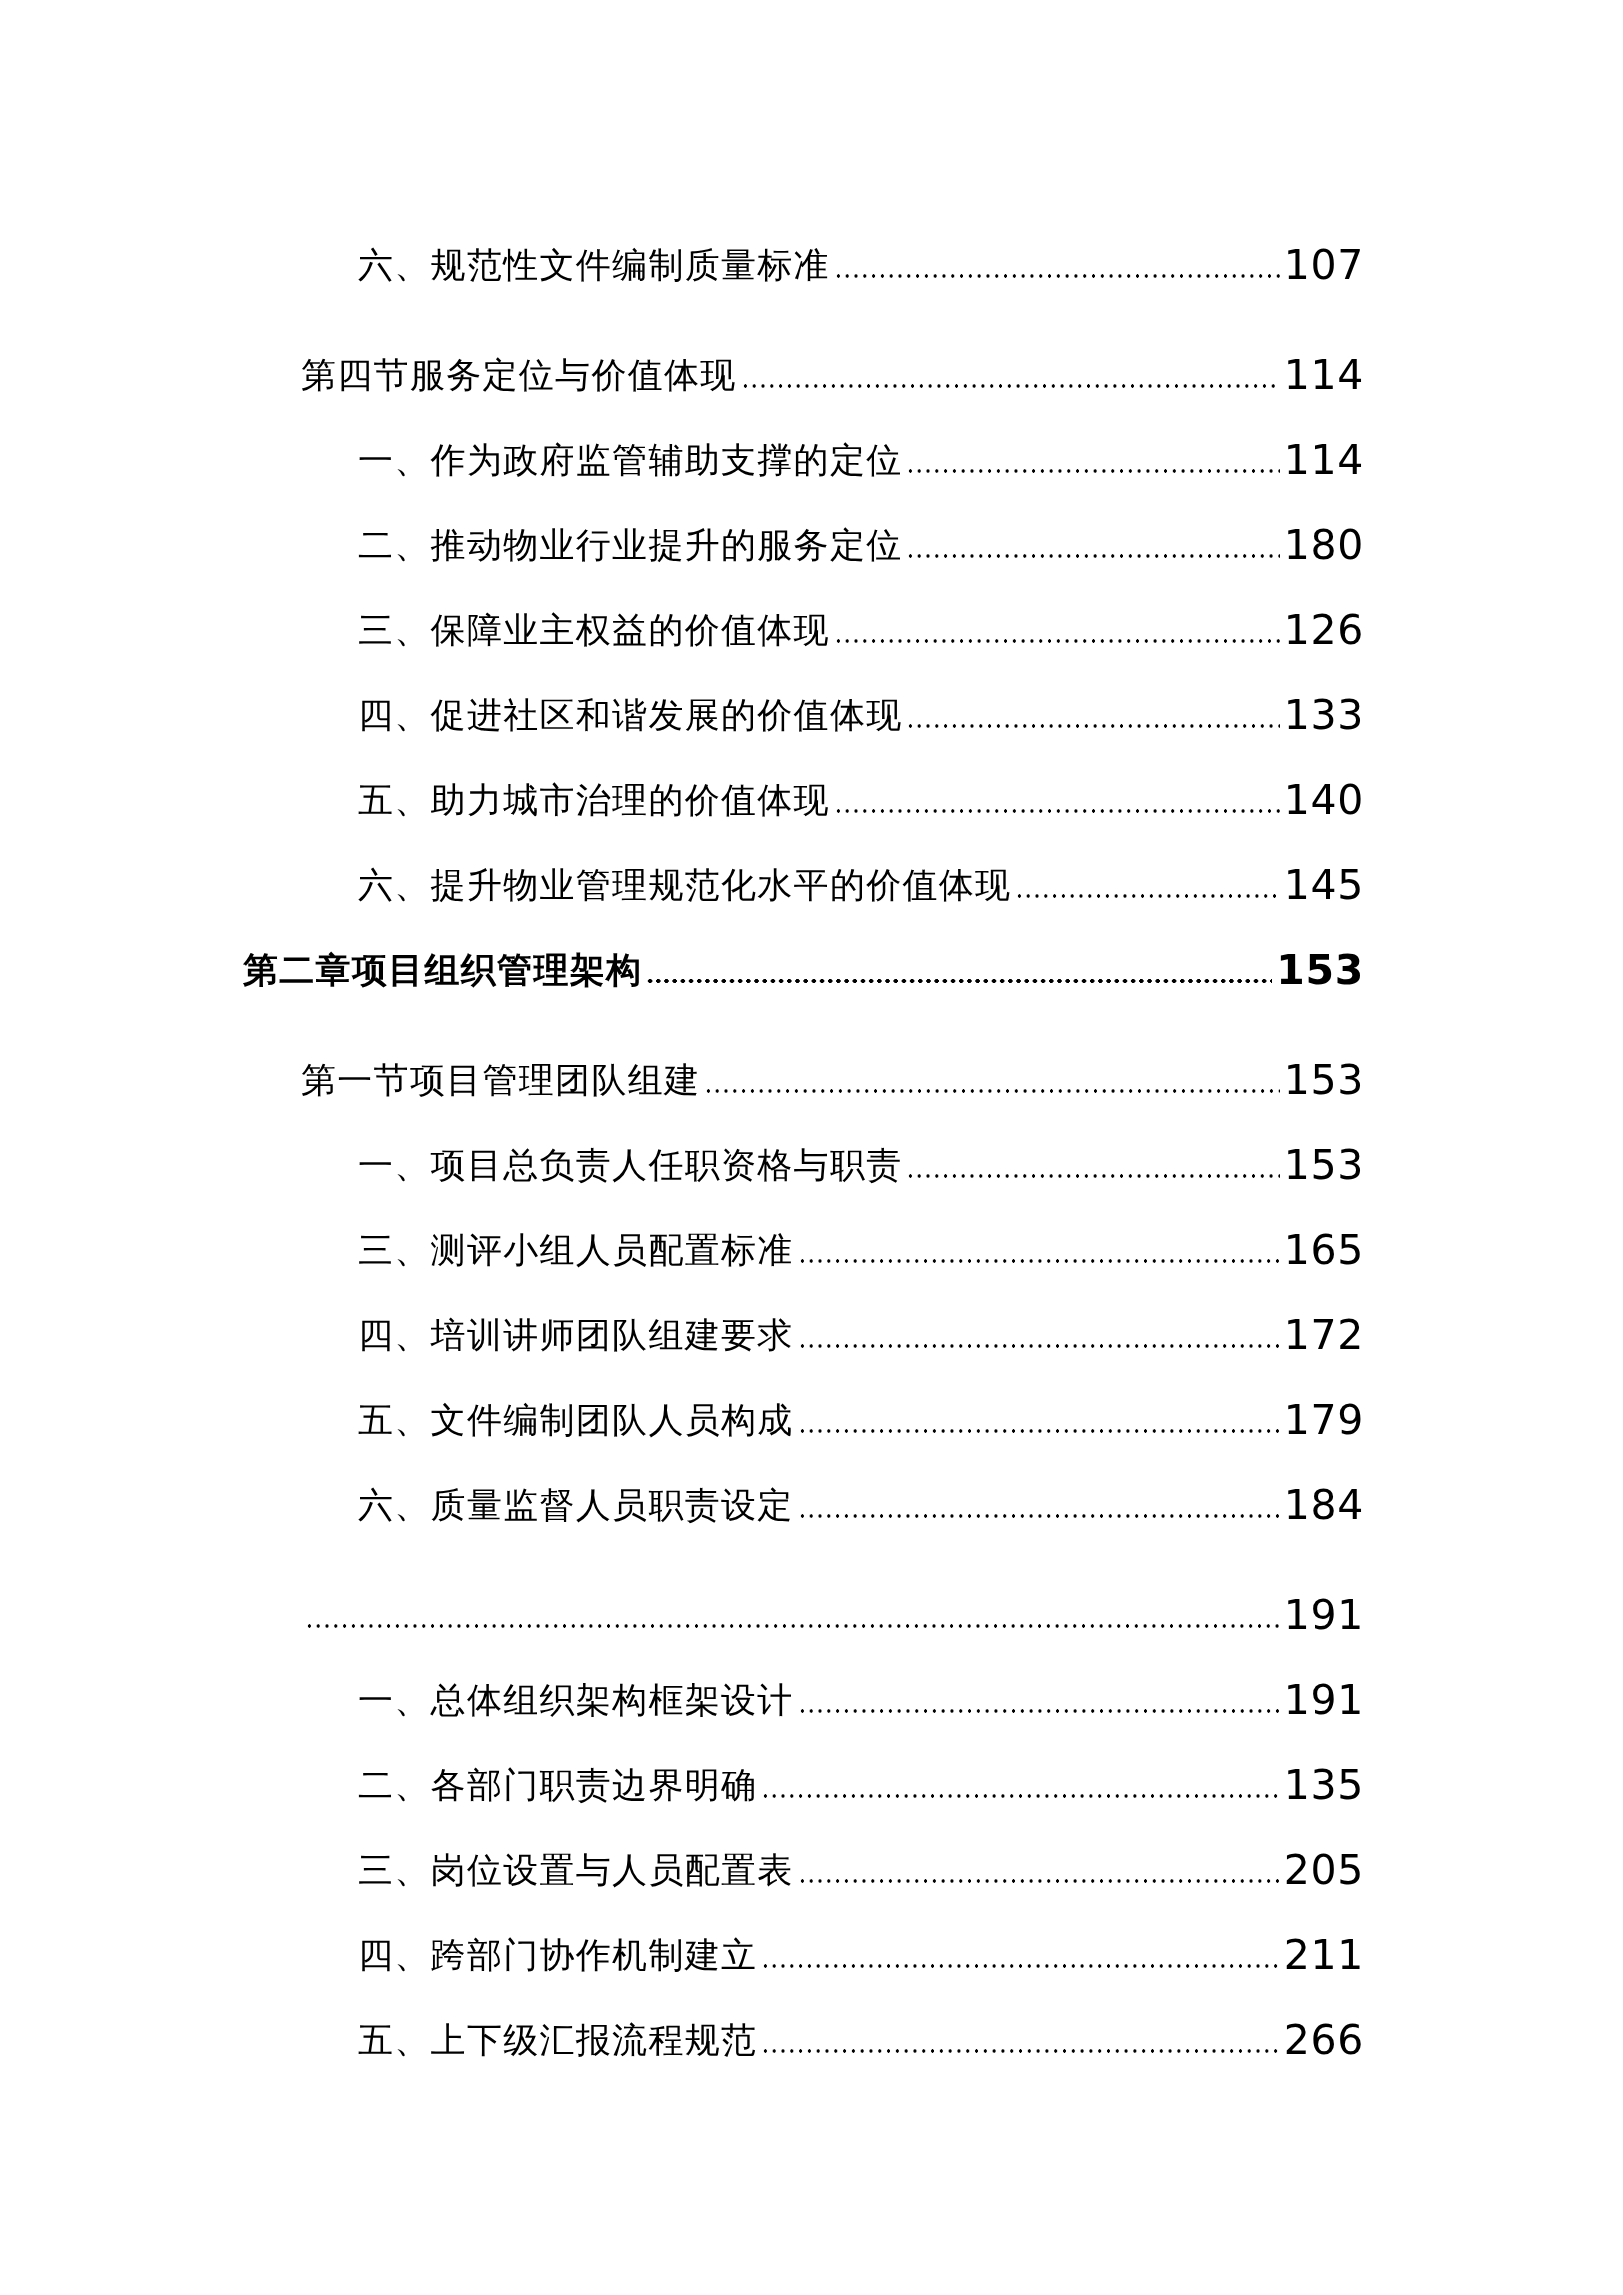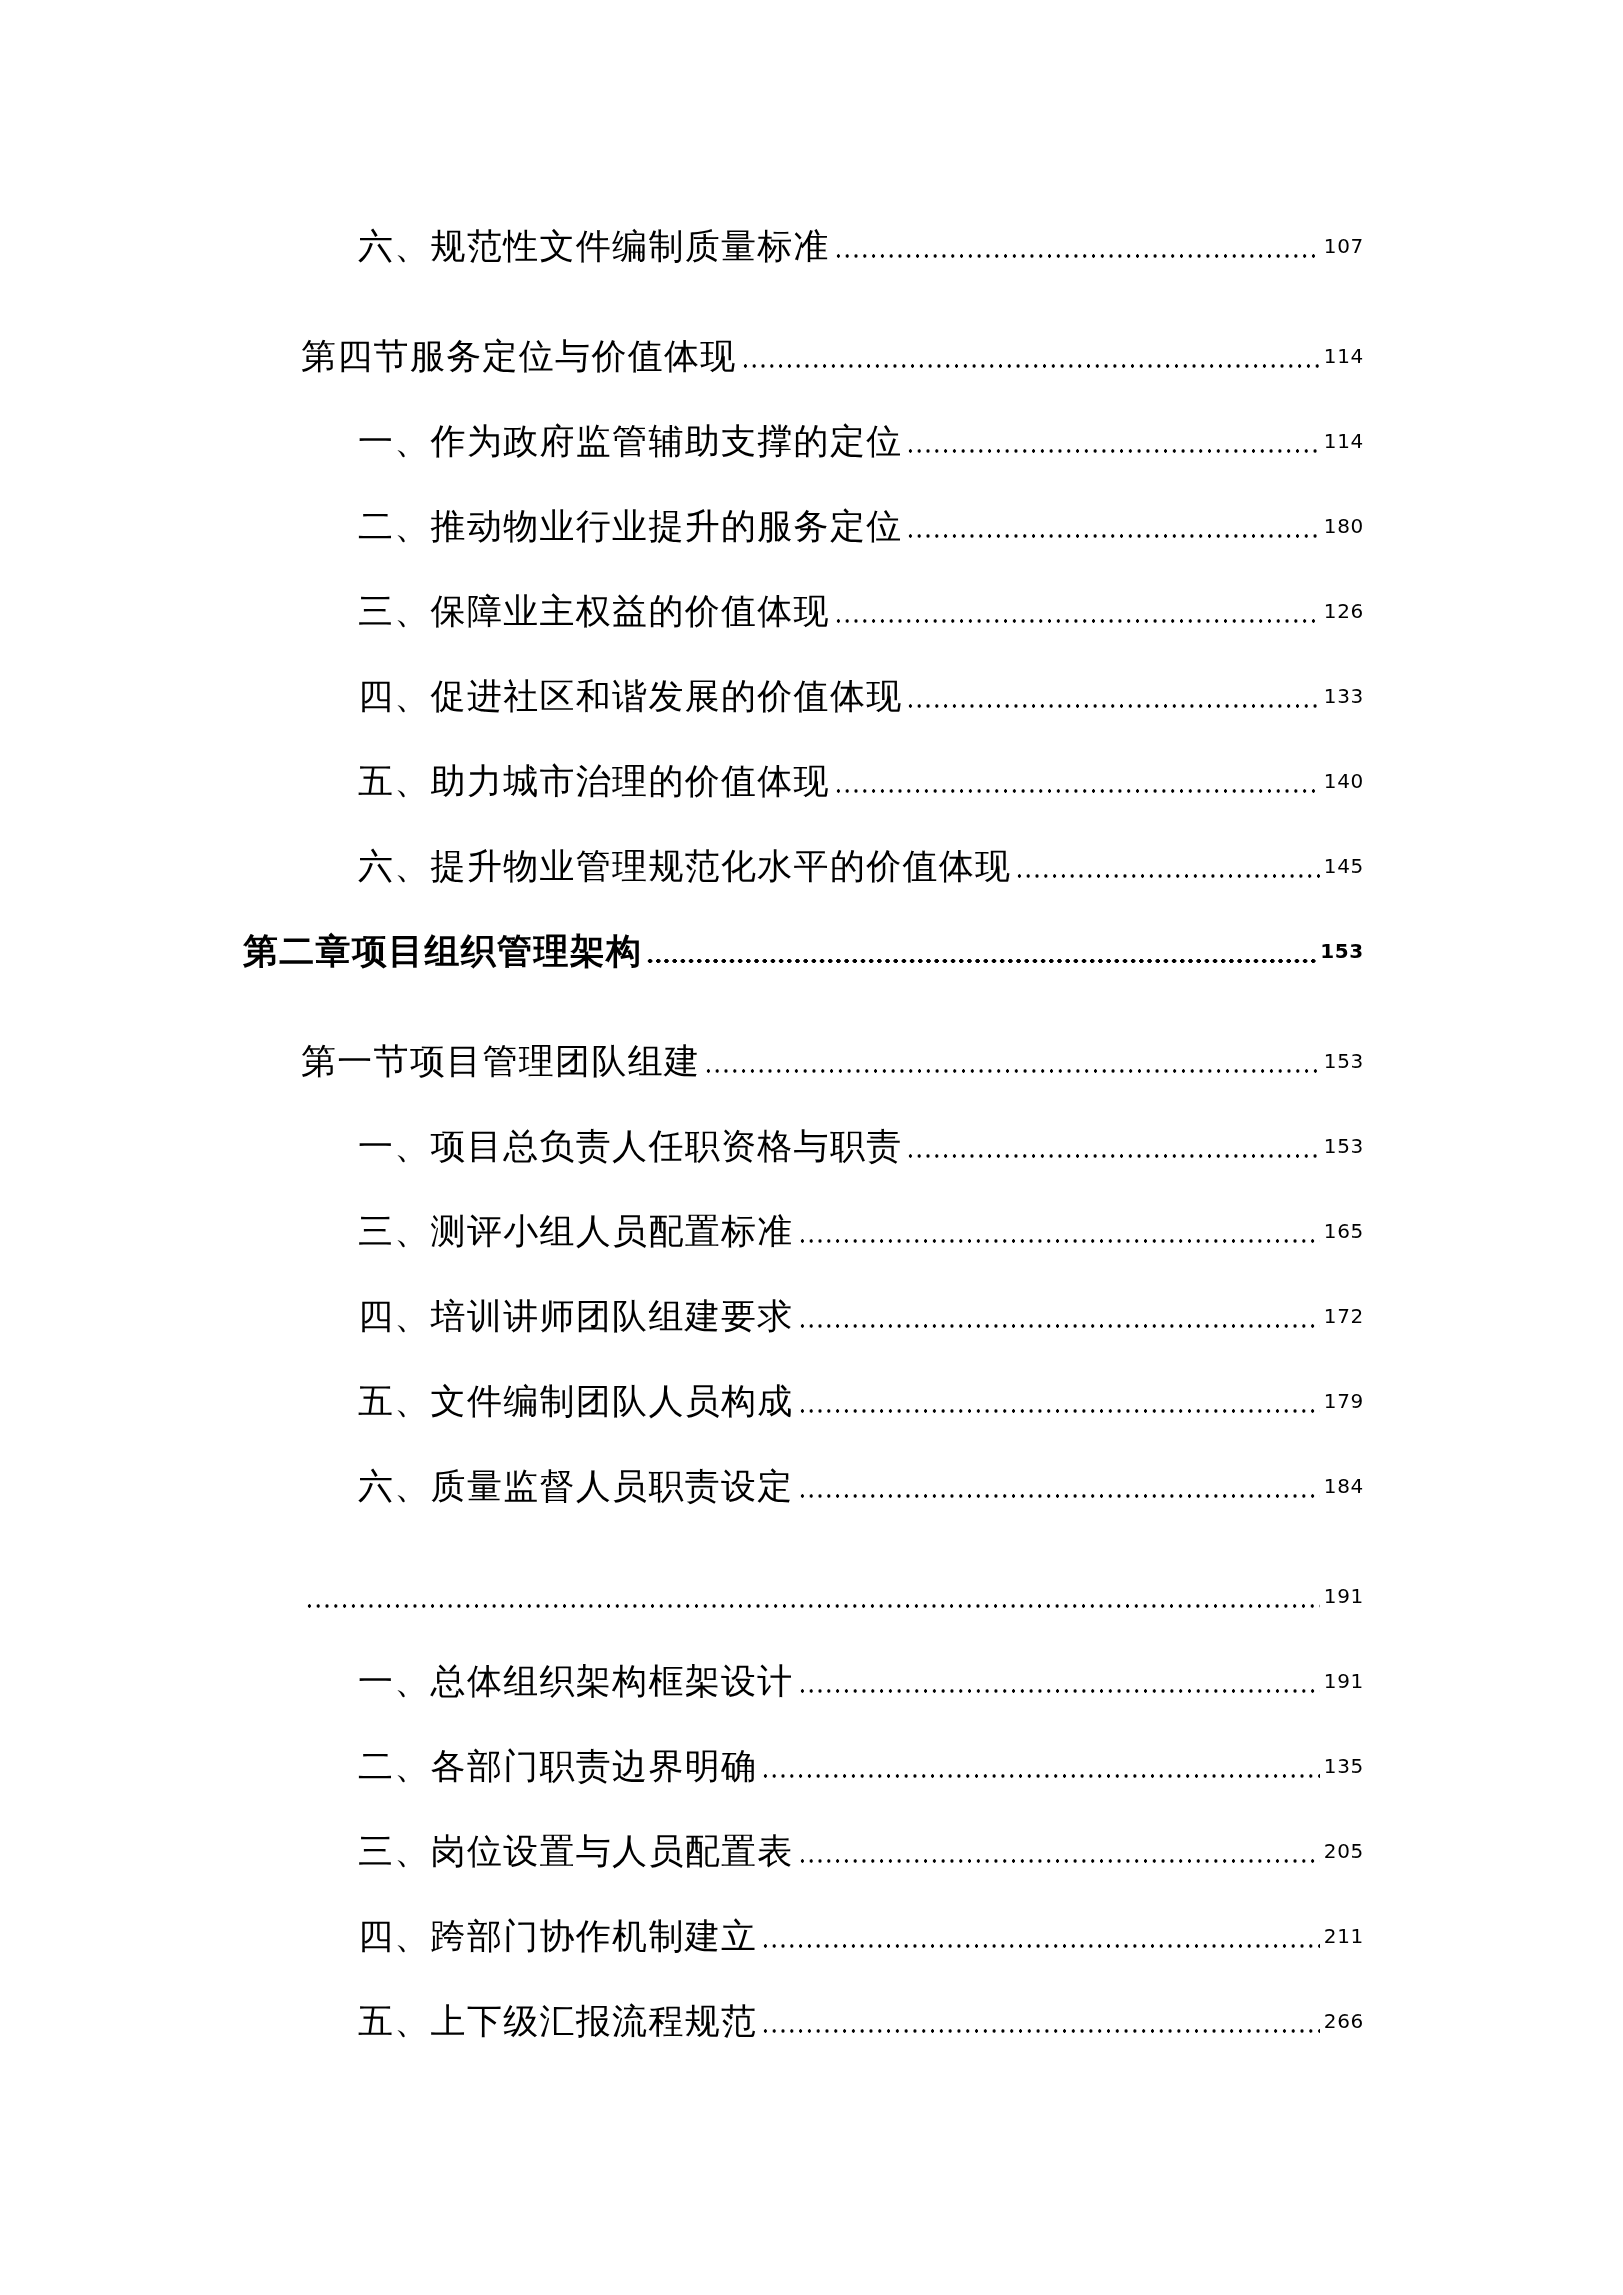--- a/index.html
+++ b/index.html
@@ -7,21 +7,21 @@
       width: 1623px; height: 2295px; position: relative; overflow: hidden;
       font-family: "DejaVu Serif", "Liberation Serif", serif;
       color: #000000;
     }
     .toc {
       position: absolute; left: 0; top: 203px; width: 1623px;
     }
     .toc-row {
       position: relative;
       height: 85px;
-      display: flex; align-items: center;
+      display: flex; align-items: flex-end;
       box-sizing: border-box;
       padding-right: 259px;
       font-size: 35px; line-height: 46px;
     }
     .toc-row.level-1 { padding-left: 243px; font-weight: bold; }
     .toc-row.level-2 { padding-left: 301px; margin-top: 25px; }
     .toc-row.level-3 { padding-left: 358px; }
     .toc-title { white-space: nowrap; flex: 0 0 auto; letter-spacing: 1.3px; }
     .toc-leader {
       flex: 1 1 auto; overflow: hidden; white-space: nowrap;
@@ -34,21 +34,21 @@
       background-size: 8.8px 3.9px;
       background-repeat: repeat-x;
     }
     .level-1 .toc-leader::after {
       background-image: radial-gradient(circle, #000 2px, transparent 2.2px);
       background-size: 8.2px 3.9px;
     }
     .toc-page {
       flex: 0 0 auto; white-space: nowrap;
       font-family: "DejaVu Sans", "Liberation Sans", sans-serif;
-      font-size: 20px; line-height: 46px; letter-spacing: 0.7px;
+      font-size: 41px; line-height: 46px; letter-spacing: 0.7px;
     }
     .level-1 .toc-page { font-weight: bold; }
   </style>
 </head>
 <body>
 
 <div class="toc">
   <div class="toc-row level-3">
     <span class="toc-title">六、规范性文件编制质量标准</span>
     <span class="toc-leader"></span>

